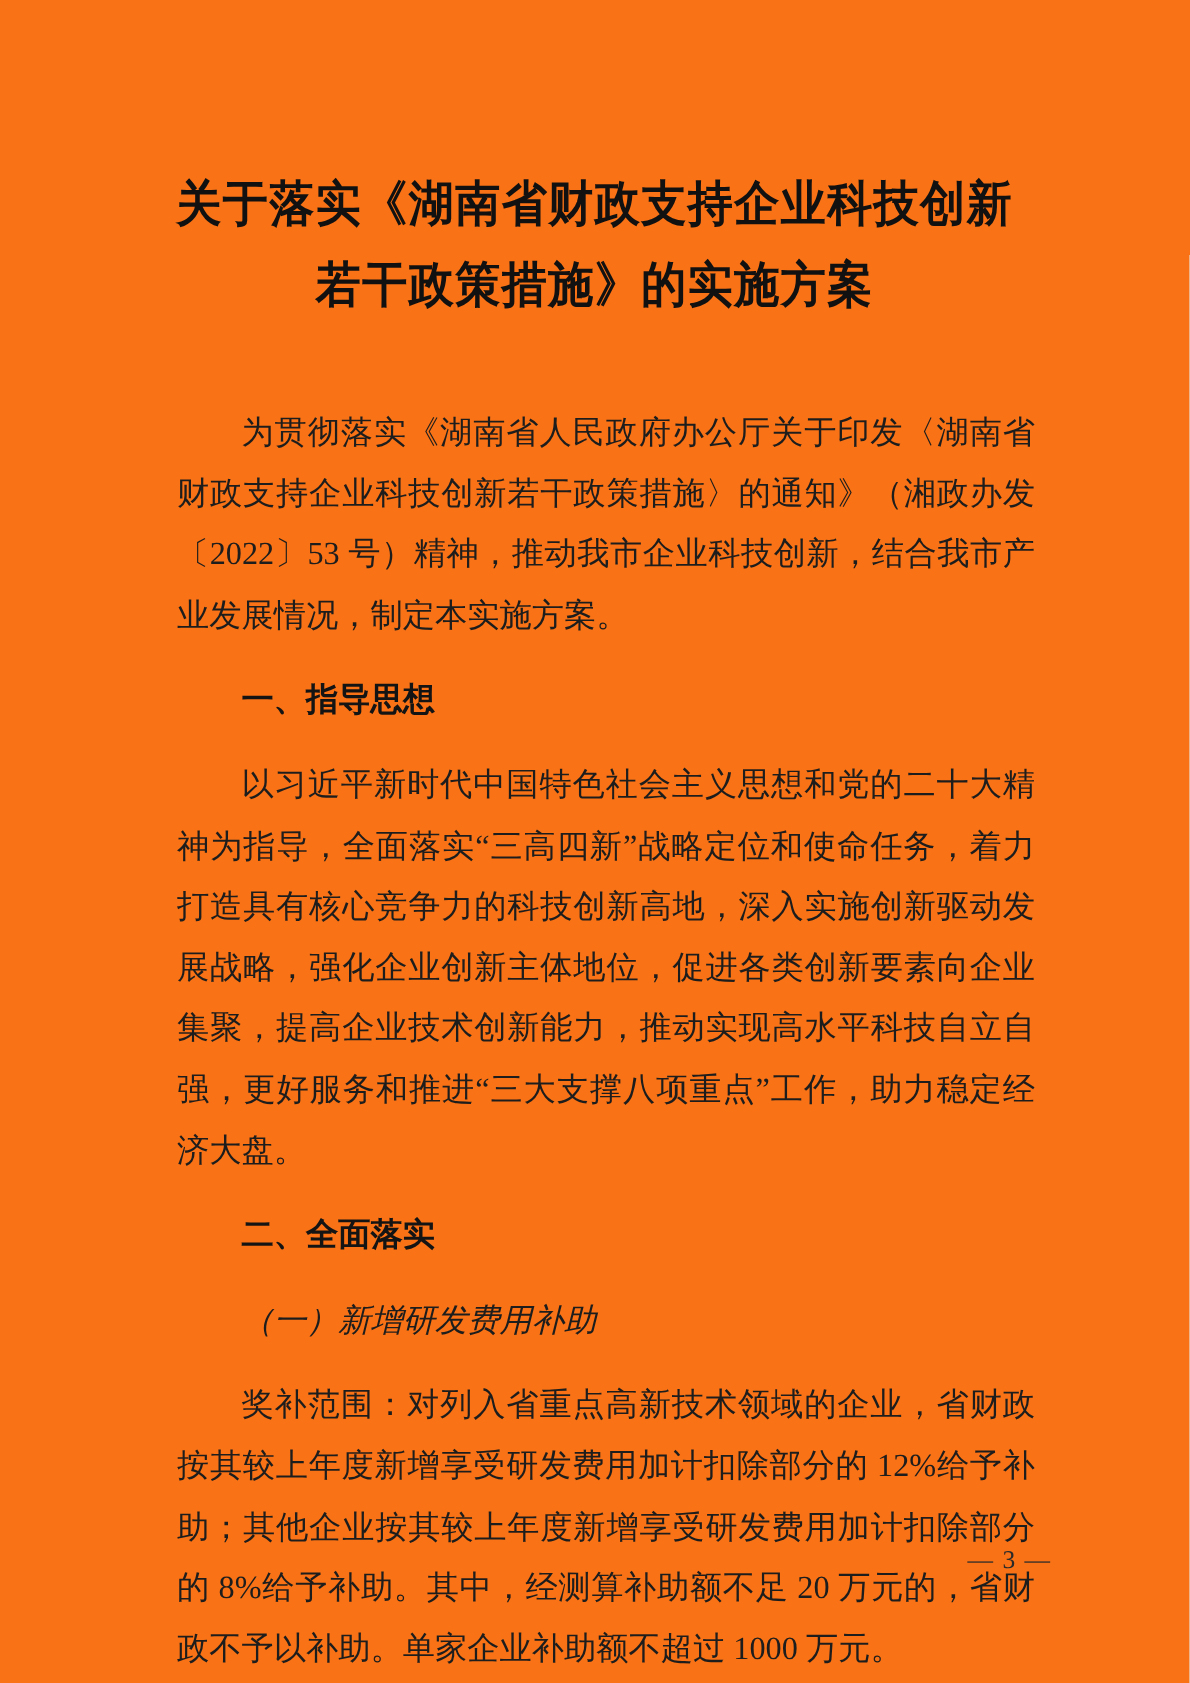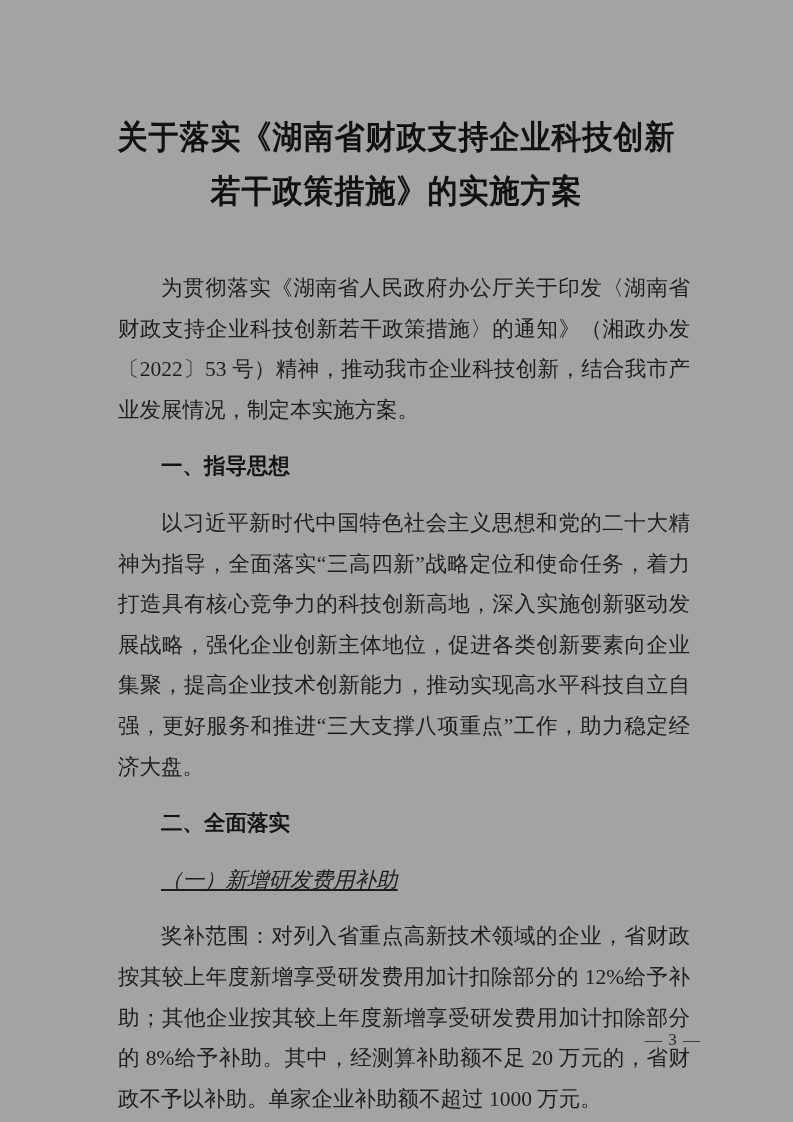--- a/index.html
+++ b/index.html
@@ -5,21 +5,21 @@
   html, body {
     margin: 0;
     padding: 0;
     background: #e8e8e8;
   }
   .page {
     position: relative;
     width: 793px;
     height: 1122px;
     margin: 0 auto;
-    background: #a3a3a3;
+    background: #f97316;
     overflow: hidden;
     color: #1b1b1b;
     font-family: "Liberation Serif", "DejaVu Serif", serif;
   }
   .title {
     position: absolute;
     top: 110px;
     left: 0;
     width: 100%;
     margin: 0;
@@ -49,21 +49,20 @@
     padding: 0;
     text-indent: 2em;
   }
   .doc-body p.heading1 {
     font-family: Liberation Serif, serif;
     font-weight: 700;
     color: #141414;
   }
   .doc-body p.heading2 {
     font-style: italic;
-    text-decoration: underline;
   }
   .page-number {
     position: absolute;
     left: 645px;
     top: 1030px;
     font-size: 17px;
     letter-spacing: 1px;
     color: #2a2a2a;
     font-family: "Liberation Serif", "DejaVu Serif", serif;
   }

